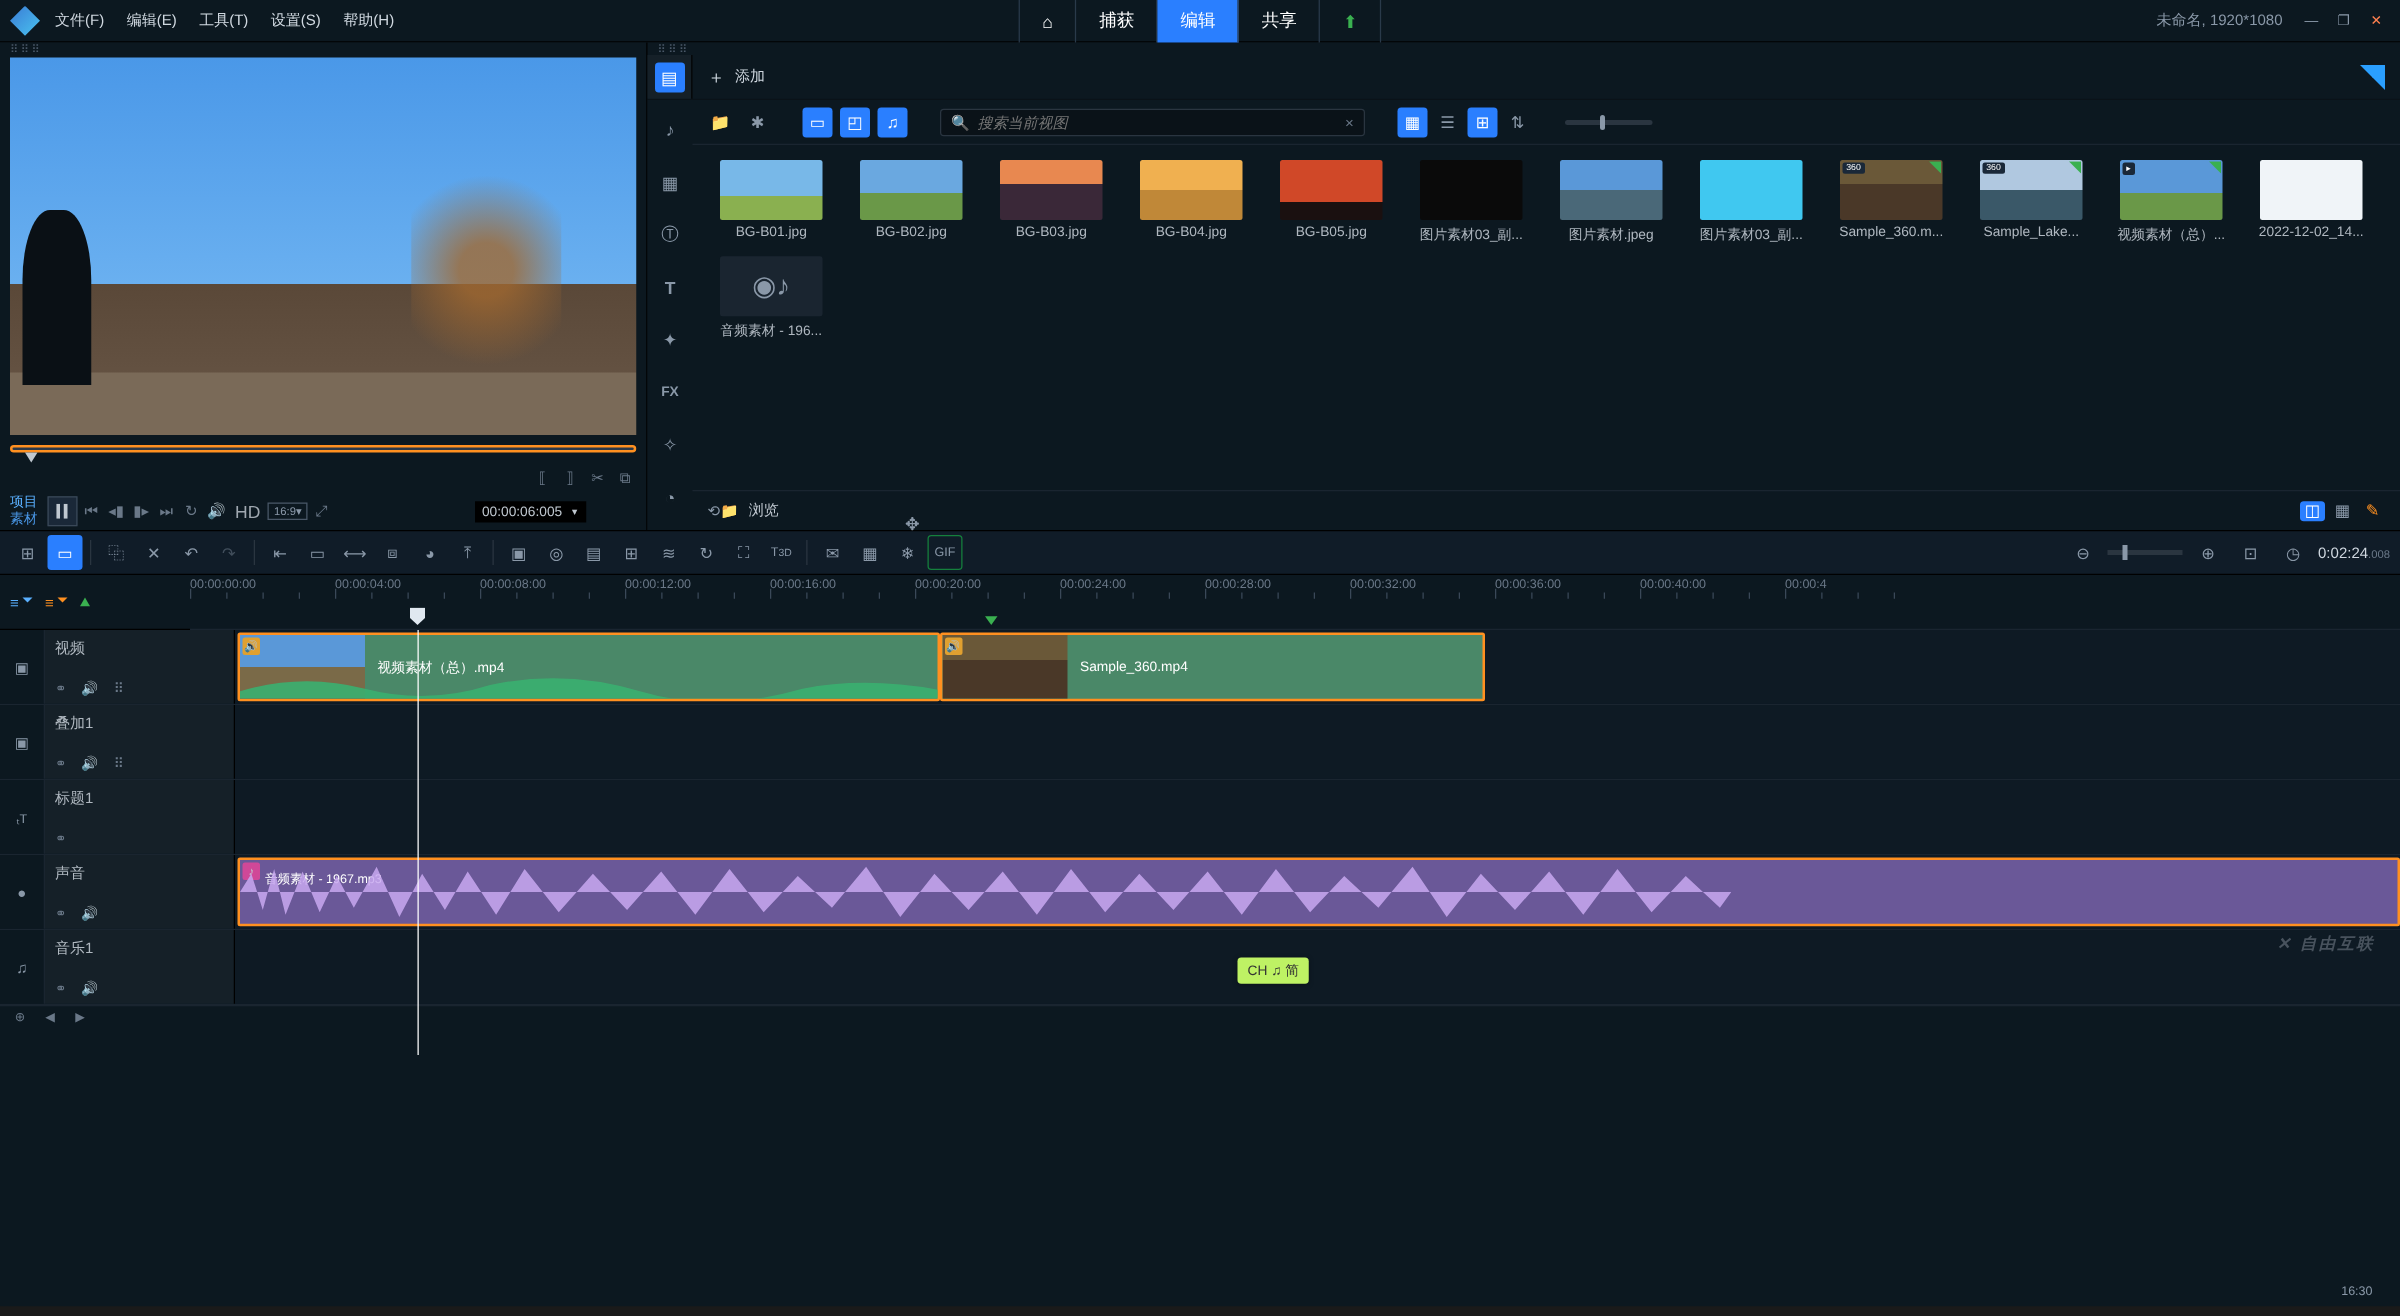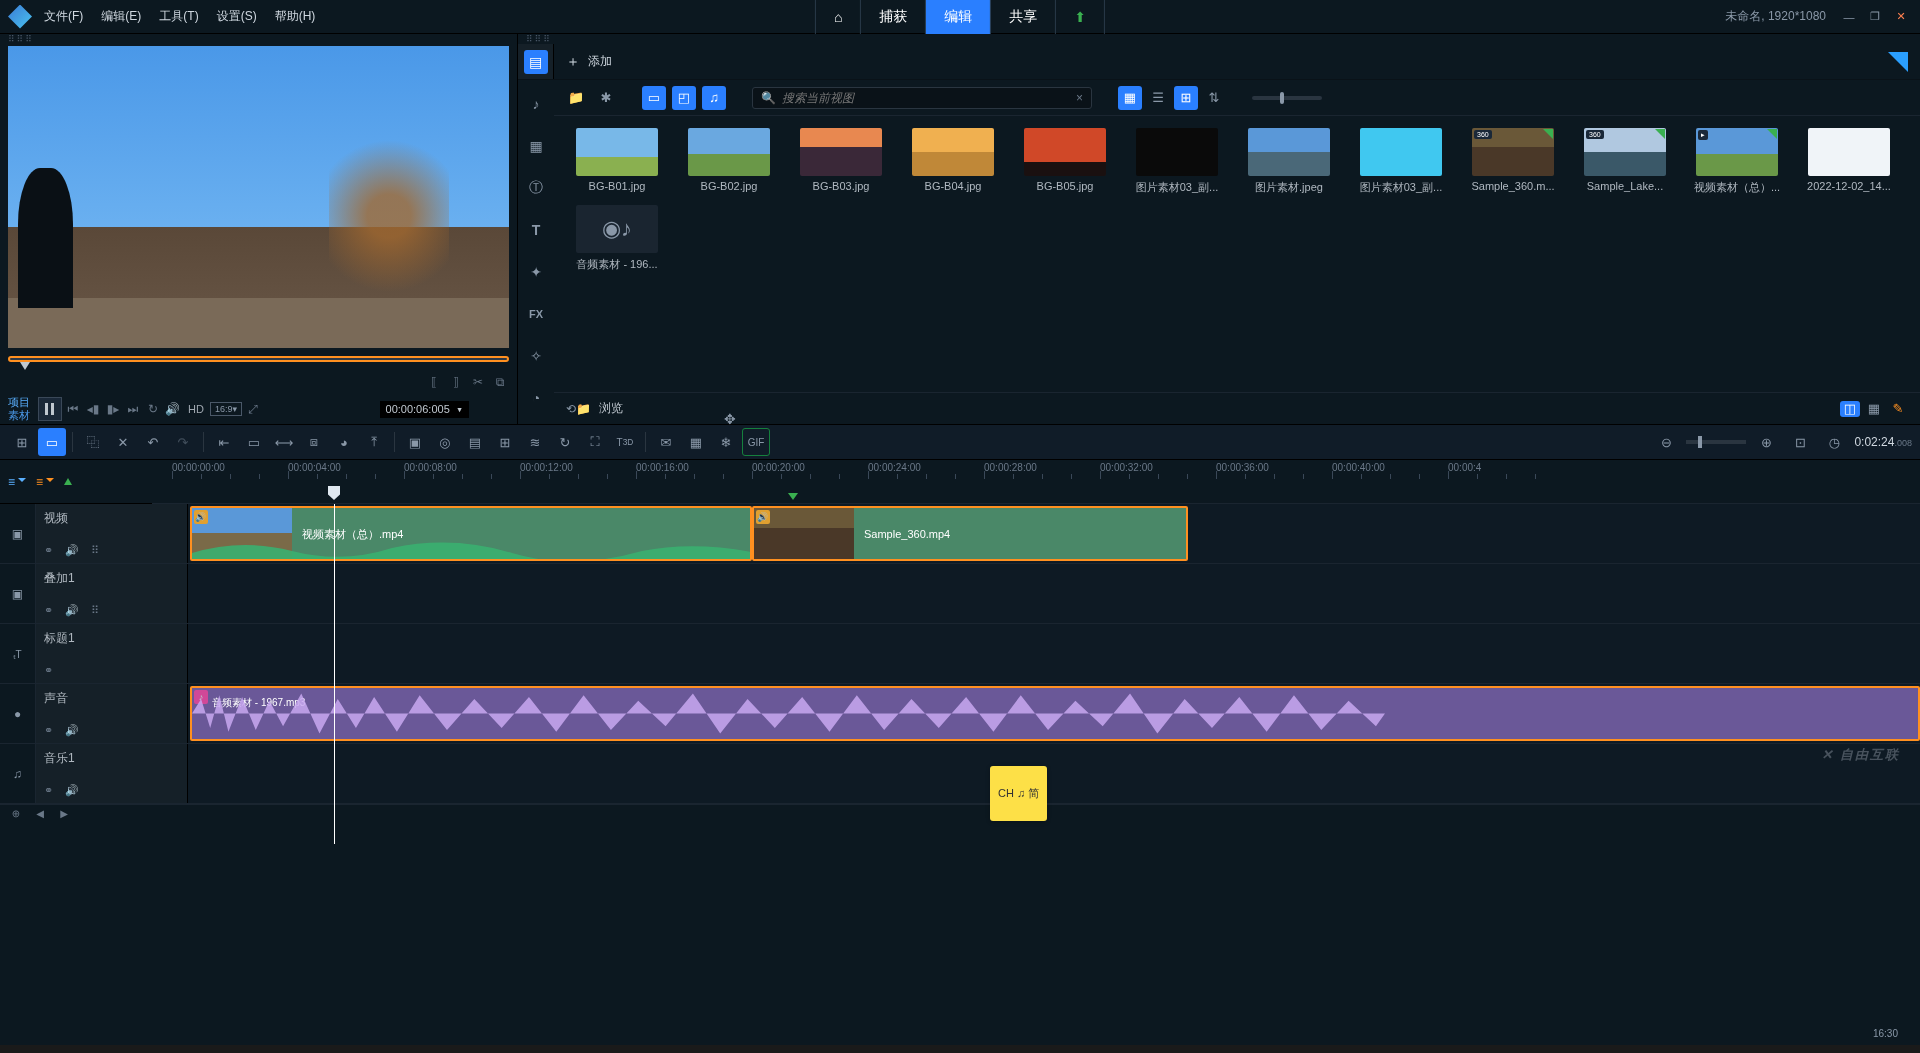--- a/index.html
+++ b/index.html
@@ -25,21 +25,21 @@
 .wall { position: absolute; bottom: 0; left: 0; right: 0; height: 50px; background: #7a6a58; }
 .tree1 { position: absolute; right: 60px; top: 80px; width: 120px; height: 180px; background: radial-gradient(circle, #a06830 20%, transparent 70%); opacity: 0.8; }
 .scrubber { height: 16px; margin: 2px 8px; position: relative; }
 .scrub-bar { height: 6px; background: #2a3848; border-radius: 3px; margin-top: 4px; border: 2px solid #ff9020; }
 .scrub-marker { position: absolute; top: 10px; left: 12px; width: 0; height: 0; border: 5px solid transparent; border-top: 8px solid #c0c8d0; }
 .scrub-btns { display: flex; align-items: center; gap: 2px; margin: 0 8px; height: 30px; }
 .scrub-left { display: flex; gap: 2px; align-items: center; }
 .scrub-left span { color: #4a98e8; font-size: 11px; text-align: right; line-height: 13px; }
 .play-btn { width: 24px; height: 24px; background: #1a2838; border: 1px solid #3a4858; display: flex; align-items: center; justify-content: center; cursor: pointer; margin-left: 6px; }
 .ctrl-icn { width: 18px; height: 18px; display: flex; align-items: center; justify-content: center; cursor: pointer; color: #6a7888; }
-.hd-badge { color: #a0a8b0; font-size: 11px; padding: 0 4px; }
+.hd-badge { color: #a0a8b0; font-size: 14px; padding: 0 4px; }
 .ratio-box { border: 1px solid #4a5868; padding: 1px 4px; font-size: 9px; color: #8a98a8; }
 .tc-box { margin-left: auto; margin-right: 40px; background: #000; padding: 2px 6px; font-family: monospace; font-size: 11px; }
 
 .lib-pane { flex: 1; display: flex; flex-direction: column; }
 .lib-header { display: flex; height: 36px; align-items: center; border-bottom: 1px solid #0a1218; }
 .sidebar-col { width: 36px; height: 100%; display: flex; align-items: center; justify-content: center; background: #152028; border-right: 1px solid #000; }
 .add-area { flex: 1; display: flex; align-items: center; gap: 8px; padding: 0 12px; color: #d0d8e0; }
 .plus-ic { font-size: 14px; }
 .corner-flag { position: relative; width: 0; height: 0; border: 10px solid transparent; border-top: 10px solid #2a9fff; border-right: 10px solid #2a9fff; margin-left: auto; }
 .lib-body { flex: 1; display: flex; }
@@ -77,21 +77,21 @@
 .zoom-bar { width: 60px; height: 4px; background: #2a3540; position: relative; }
 .zoom-bar-thumb { position: absolute; left: 20%; top: -4px; width: 4px; height: 12px; background: #8a98a8; }
 .tl-tc { font-family: monospace; font-size: 12px; color: #d0d8e0; }
 .tl-tc .ms { font-size: 9px; color: #6a7888; }
 
 .list-mode-bar { height: 24px; background: #0c1820; display: flex; align-items: center; padding: 0 8px; gap: 10px; border-bottom: 1px solid #000; }
 .lm-btn { display: flex; align-items: center; gap: 3px; cursor: pointer; }
 .lm-tri { width: 0; height: 0; border: 4px solid transparent; }
 
 .ruler { height: 20px; background: #0c1820; display: flex; position: relative; border-bottom: 1px solid #1a2530; padding-left: 152px; }
-.ruler-track { flex: 1; position: relative; margin-left: 20px; }
+.ruler-track { flex: 1; position: relative; }
 .ruler-tick { position: absolute; top: 2px; font-size: 10px; color: #6a7888; }
 .ruler-mark { position: absolute; bottom: 0; width: 1px; height: 5px; background: #3a4858; }
 .preview-cursor-mark { position: absolute; top: 0; left: 790px; width: 0; height: 0; border: 5px solid transparent; border-top: 7px solid #3ab050; }
 
 .tracks { background: #0c1820; position: relative; }
 .track { display: flex; height: 60px; border-bottom: 1px solid #1a2530; }
 .track-head { width: 152px; background: #152028; border-right: 1px solid #000; padding: 6px 8px; display: flex; flex-direction: column; justify-content: space-between; }
 .th-label { color: #b0b8c0; font-size: 12px; }
 .th-icons { display: flex; gap: 12px; align-items: center; }
 .th-icn { color: #6a7888; cursor: pointer; font-size: 11px; }
@@ -102,21 +102,21 @@
 .clip-label { position: absolute; top: 50%; transform: translateY(-50%); font-size: 11px; color: #fff; white-space: nowrap; }
 .clip-thumb { position: absolute; left: 0; top: 0; bottom: 0; width: 100px; background: linear-gradient(180deg,#5a98d8 50%,#7a6a48 50%); }
 .clip-thumb2 { position: absolute; left: 0; top: 0; bottom: 0; width: 100px; background: linear-gradient(180deg,#6a5838 40%,#4a3828 40%); }
 .wave { position: absolute; left: 0; right: 0; bottom: 0; height: 26px; }
 .wave-path { fill: #3ab070; opacity: 0.9; }
 .wave-audio { height: 100%; }
 .wave-audio-path { fill: #c8a8f0; opacity: 0.85; }
 .snd-icn { position: absolute; left: 2px; top: 2px; background: #e0a030; width: 14px; height: 14px; border-radius: 2px; font-size: 9px; display: flex; align-items: center; justify-content: center; }
 .playhead { position: absolute; left: 334px; top: 0; bottom: 0; width: 1px; background: #fff; z-index: 10; }
 .playhead-head { position: absolute; top: -18px; left: -6px; width: 12px; height: 14px; background: #e0e8f0; clip-path: polygon(0 0, 100% 0, 100% 60%, 50% 100%, 0 60%); }
-.ime-badge { position: absolute; left: 990px; top: 262px; background: #fde047; color: #333; padding: 20px 8px; border-radius: 3px; font-size: 11px; box-shadow: 0 1px 4px rgba(0,0,0,0.3); z-index: 20; }
+.ime-badge { position: absolute; left: 990px; top: 262px; background: #bef264; color: #333; padding: 3px 8px; border-radius: 3px; font-size: 11px; box-shadow: 0 1px 4px rgba(0,0,0,0.3); z-index: 20; }
 .tl-scroll { height: 18px; background: #0c1820; display: flex; align-items: center; padding: 0 8px; gap: 8px; border-top: 1px solid #1a2530; }
 .sc-btn { width: 16px; height: 14px; display: flex; align-items: center; justify-content: center; cursor: pointer; color: #6a7888; font-size: 10px; }
 .watermark { position: absolute; right: 20px; bottom: 40px; font-size: 13px; font-weight: bold; font-style: italic; color: rgba(180,190,200,0.35); letter-spacing: 2px; z-index: 30; }
 .taskbar { position: fixed; bottom: 0; left: 0; right: 0; height: 8px; background: #1a1a1a; display: flex; align-items: center; }
 .tb-time { position: fixed; right: 22px; bottom: 14px; font-size: 10px; color: #8a98a8; }
 svg { display: block; }
 </style>
 </head>
 <body>
 

